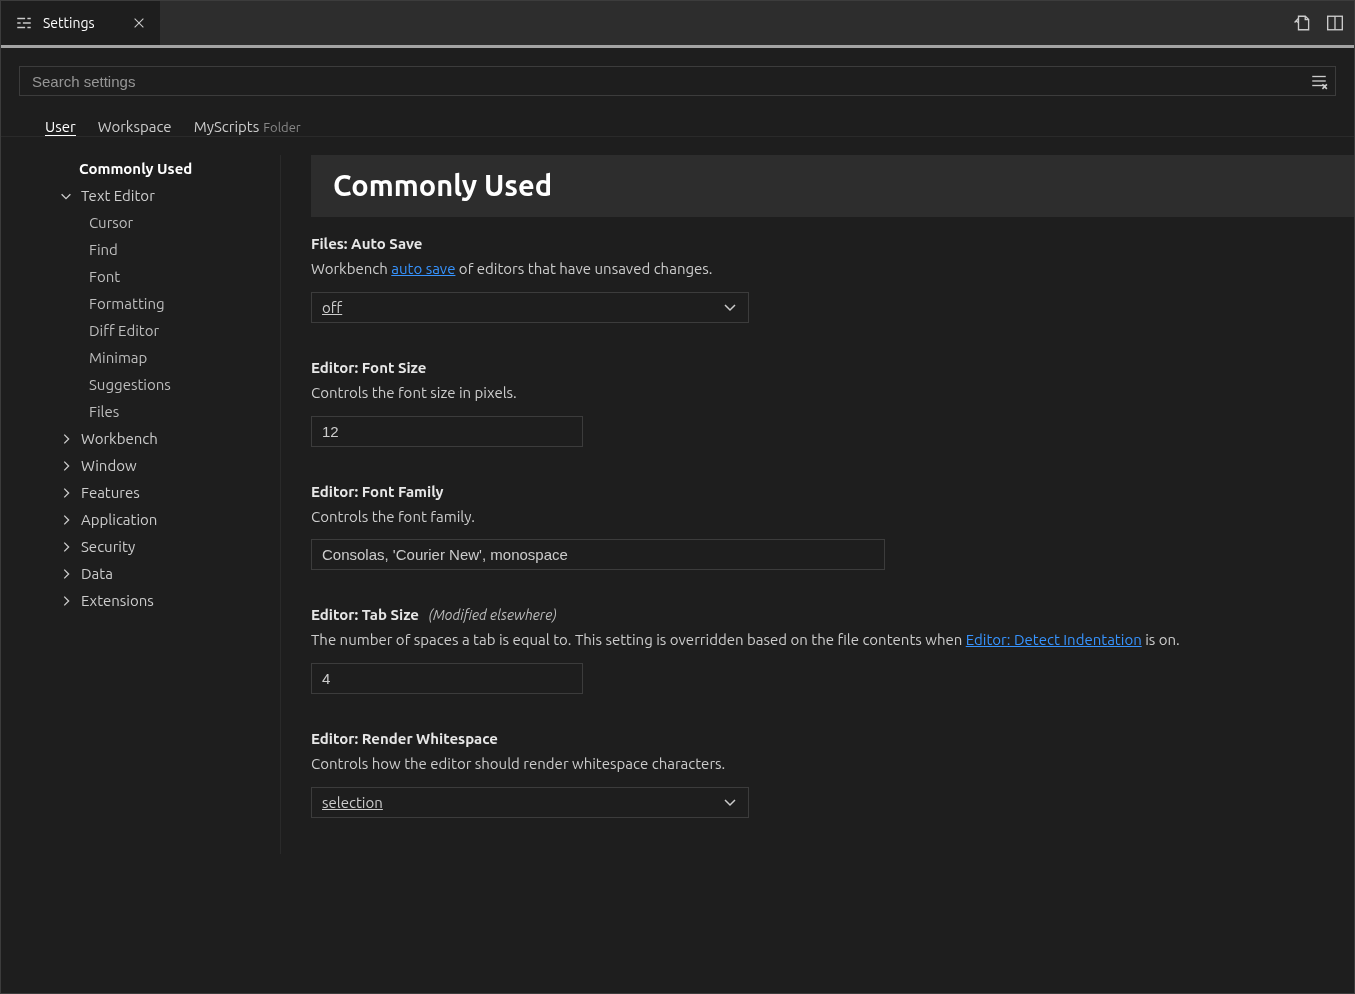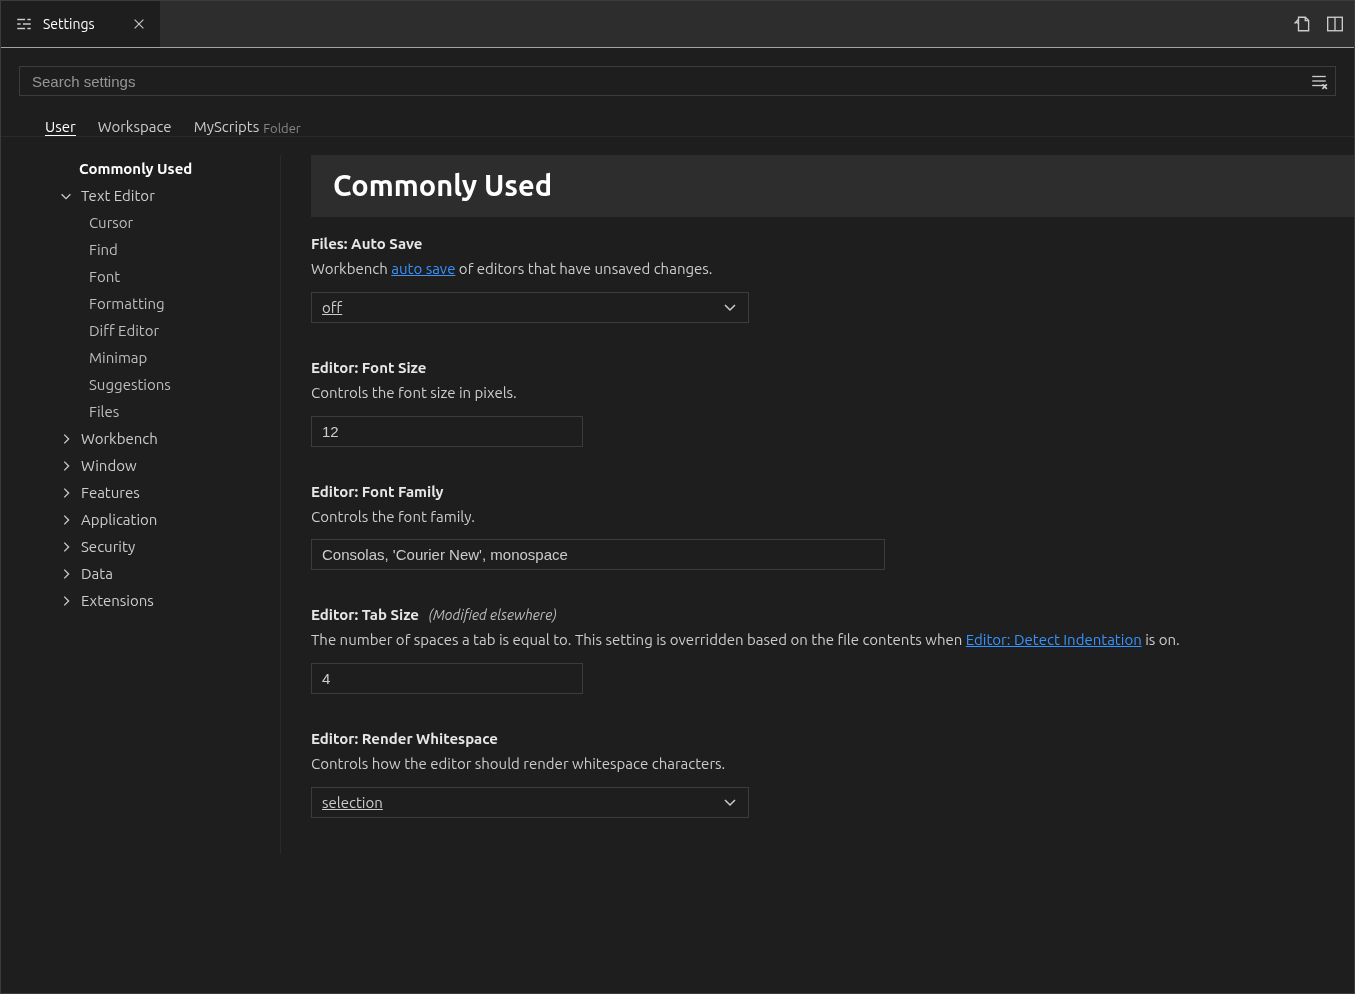--- a/index.html
+++ b/index.html
@@ -10,21 +10,21 @@
     color: #ccc;
     font-size: 14px;
     border: 1px solid #3c3c3c;
   }
   
   .tabbar {
     height: 47px;
     background: #2d2d2d;
     display: flex;
     align-items: stretch;
-    border-bottom: 1px solid #a3a3a3;
+    border-bottom: 3px solid #a3a3a3;
   }
   .tab {
     display: flex;
     align-items: center;
     padding: 0 14px;
     background: #1e1e1e;
     color: #fff;
     gap: 10px;
     min-width: 160px;
     border-right: 1px solid #2d2d2d;
@@ -75,21 +75,21 @@
     padding-bottom: 0;
     font-size: 15px;
     color: #ccc;
     cursor: pointer;
   }
   .scope.active {
     color: #fff;
     border-bottom: 1px solid #fff;
   }
   .scope-folder { color: #888; font-size: 13px; margin-left: 4px;}
-  .scope-group { display: flex; align-items: flex-end; }
+  .scope-group { display: flex; align-items: center; }
 
   
   .columns { display: flex; margin-top: 18px; }
   .toc {
     width: 280px;
     padding: 0 0 0 52px;
     border-right: 1px solid #2a2a2a;
     flex-shrink: 0;
   }
   .toc ul { list-style: none; }

